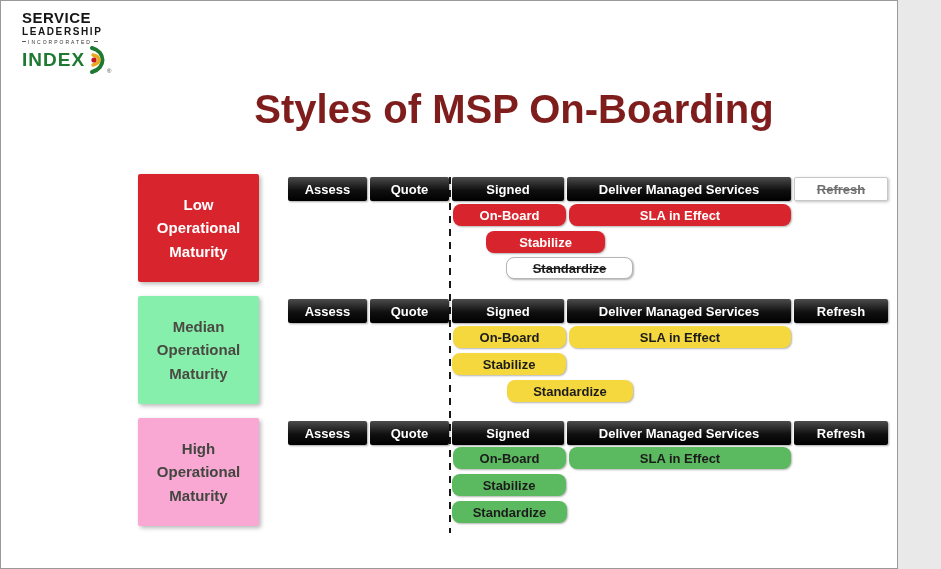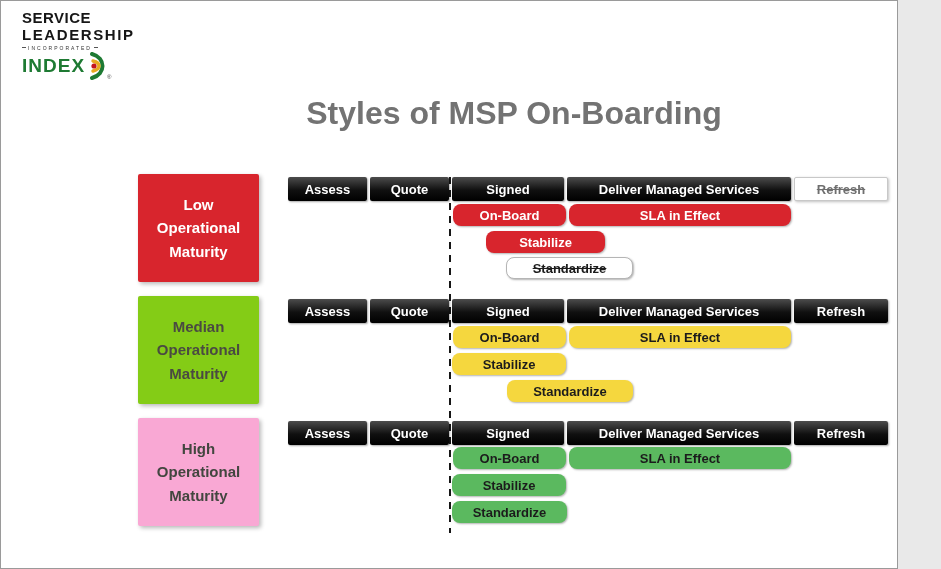--- a/index.html
+++ b/index.html
@@ -4,42 +4,42 @@
 <style>
   html,body{margin:0;padding:0;background:#e9e9e9;}
   .canvas{
     position:relative;width:898px;height:569px;background:#fff;
     border:1px solid #9a9a9a;box-sizing:border-box;overflow:hidden;
     font-family:"Liberation Sans",sans-serif;
   }
   
   .logo{position:absolute;left:21px;top:9px;width:110px;}
   .logo-line1{font-size:15px;font-weight:bold;color:#161616;letter-spacing:.5px;line-height:1.05;}
-  .logo-line2{font-size:15px;font-weight:bold;color:#161616;letter-spacing:1.6px;line-height:1.2;}
+  .logo-line2{font-size:10px;font-weight:bold;color:#161616;letter-spacing:1.6px;line-height:1.2;}
   .logo-line3{display:flex;align-items:center;gap:2px;margin-top:1px;width:76px;}
   .logo-line3 .rule{flex:1;border-top:1px solid #555;height:0;}
   .logo-line3 span{font-size:5px;letter-spacing:2px;color:#333;white-space:nowrap;}
   .logo-bottom{display:flex;align-items:flex-start;margin-top:5px;}
   .logo-wordmark{font-size:19px;font-weight:bold;color:#1E7A33;letter-spacing:1px;line-height:1;}
   .swoosh{margin-left:2px;margin-top:-4px;}
   .reg{font-size:6px;color:#444;align-self:flex-end;margin-left:-2px;}
   
   .title{
-    position:absolute;left:513px;top:94px;transform:translateX(-50%);
-    font-size:32px;font-weight:bold;color:#737373;white-space:nowrap;
+    position:absolute;left:513px;top:86px;transform:translateX(-50%);
+    font-size:40px;font-weight:bold;color:#7f1d1d;white-space:nowrap;
   }
   
   .maturity-box{
     position:absolute;left:137px;width:121px;height:108px;
     display:flex;align-items:center;justify-content:center;text-align:center;
     font-size:15px;font-weight:600;line-height:1.55;border-radius:2px;
     box-shadow:2px 2px 4px rgba(0,0,0,.28);padding:0 10px;box-sizing:border-box;
   }
   .box-low{top:173px;background:#D8252D;color:#fff;}
-  .box-median{top:295px;background:#84cc16;color:#4a4a42;}
+  .box-median{top:295px;background:#86efac;color:#4a4a42;}
   .box-high{top:417px;background:#f9a8d4;color:#42463f;}
   
   .signed-line{
     position:absolute;left:448px;top:176px;width:2px;height:356px;z-index:1;
     background:repeating-linear-gradient(180deg,#161616 0 7px,transparent 7px 13px);
   }
   
   .timeline{position:absolute;left:287px;width:600px;height:24px;display:flex;gap:3px;z-index:2;}
   .tl-low{top:176px}.tl-median{top:298px}.tl-high{top:420px}
   .seg{

